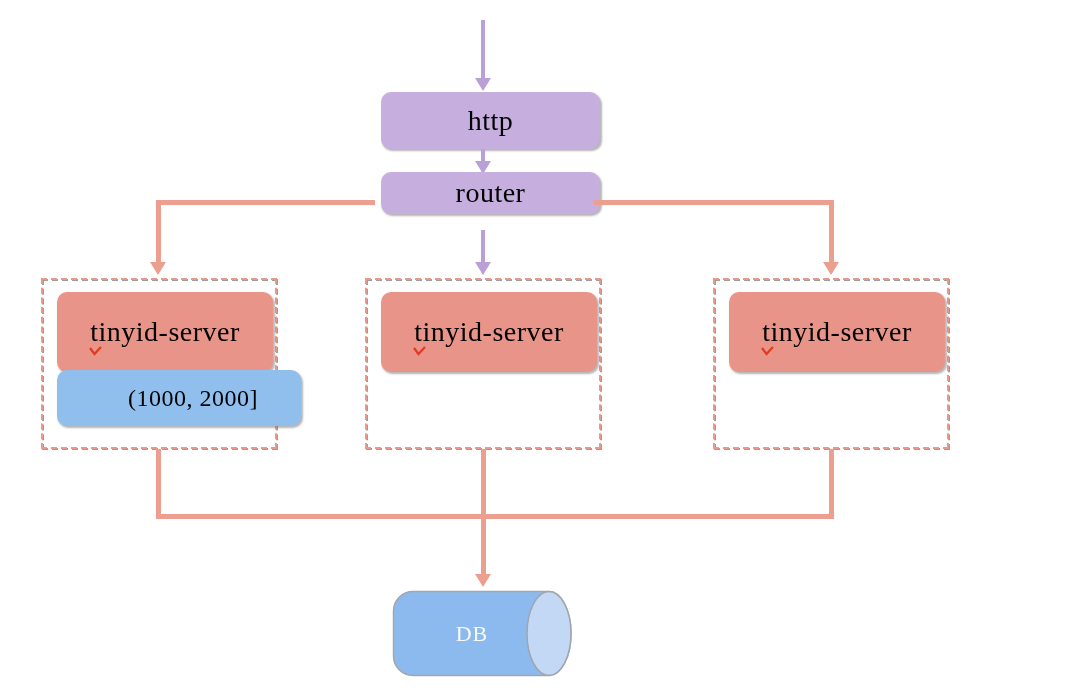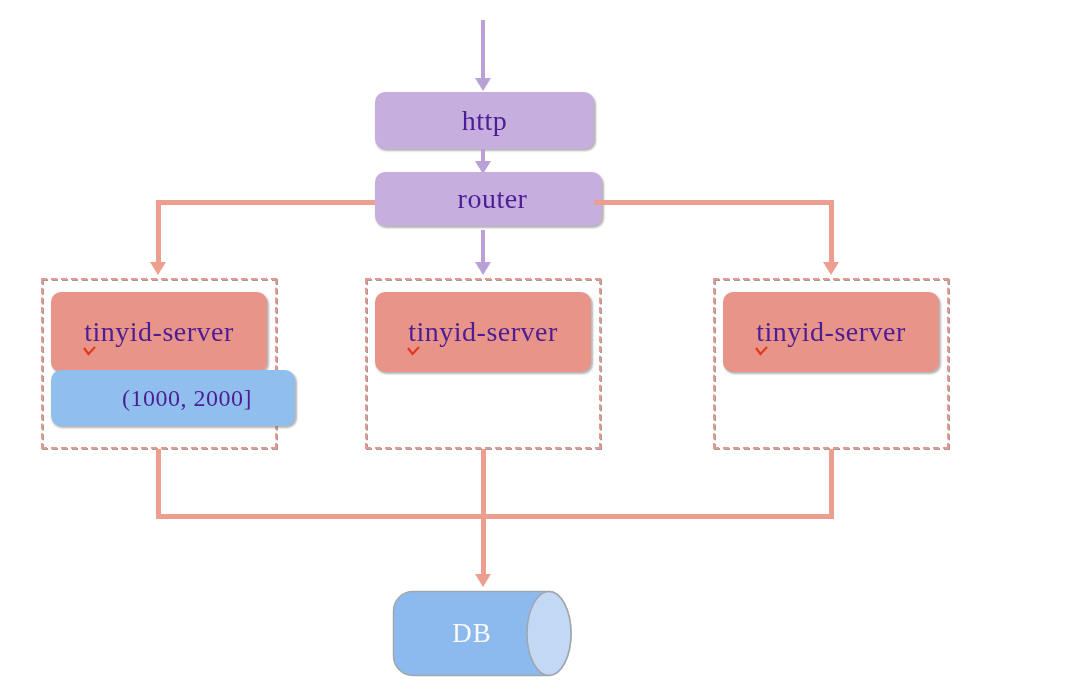--- a/index.html
+++ b/index.html
@@ -12,24 +12,25 @@
     font-family: "Liberation Serif", "DejaVu Serif", serif;
   }
 
   
   .node {
     position: absolute;
     border-radius: 10px;
     display: flex;
     align-items: center;
     justify-content: center;
-    color: #4c1d95;
+    color: #000000;
     box-shadow: 1.5px 2px 2px rgba(110,110,110,0.5);
     font-size: 28px;
     letter-spacing: 0.5px;
+    margin-left: 6px;
   }
   .purple-node { background: #c6aede; }
   .salmon-node { background: #e99488; }
   .blue-node   { background: #90bfee; font-size: 24px; padding-left: 28px; }
 
   
   .line { position: absolute; }
   .purple-line { background: #b9a1d8; }
   .salmon-line { background: #ec9f8f; }
   .vline.purple-line { width: 4px; }
@@ -58,39 +59,39 @@
   .group .range-box  { left: 10px; top: 92px; width: 216px; height: 56px; }
 
   .label-wrap { position: relative; display: inline-block; }
   .squiggle { position: absolute; left: -1px; bottom: -8px; }
 
   
   .db-wrap { position: absolute; left: 392px; top: 590px; width: 181px; height: 87px; }
   .db-label {
     position: absolute; left: 0; top: 0; width: 160px; height: 87px;
     display: flex; align-items: center; justify-content: center;
-    color: #fbf9f6; font-size: 27px; letter-spacing: 1px;
+    color: #fbf9f6; font-size: 22px; letter-spacing: 1px;
   }
 </style>
 </head>
 <body>
 
 <div class="canvas">
 
   <div class="line vline purple-line" style="left:481px; top:20px; height:58px;"></div>
   <div class="head-down purple-head" style="left:475px; top:78px;"></div>
 
   <div class="node purple-node" style="left:375px; top:92px; width:219px; height:57px;">
     <span>http</span>
   </div>
 
   <div class="line vline purple-line" style="left:481px; top:149px; height:12px;"></div>
   <div class="head-down purple-head" style="left:475px; top:161px;"></div>
 
-  <div class="node purple-node" style="left:375px; top:172px; width:219px; height:54px;padding-left:8px;">
+  <div class="node purple-node" style="left:375px; top:172px; width:219px; height:42px;">
     <span>router</span>
   </div>
 
   <div class="line hline salmon-line" style="left:156px; top:200px; width:219px;"></div>
   <div class="line vline salmon-line" style="left:156px; top:200px; height:64px;"></div>
   <div class="head-down salmon-head" style="left:150px; top:262px;"></div>
 
   <div class="line vline purple-line" style="left:481px; top:230px; height:34px;"></div>
   <div class="head-down purple-head" style="left:475px; top:262px;"></div>
 

